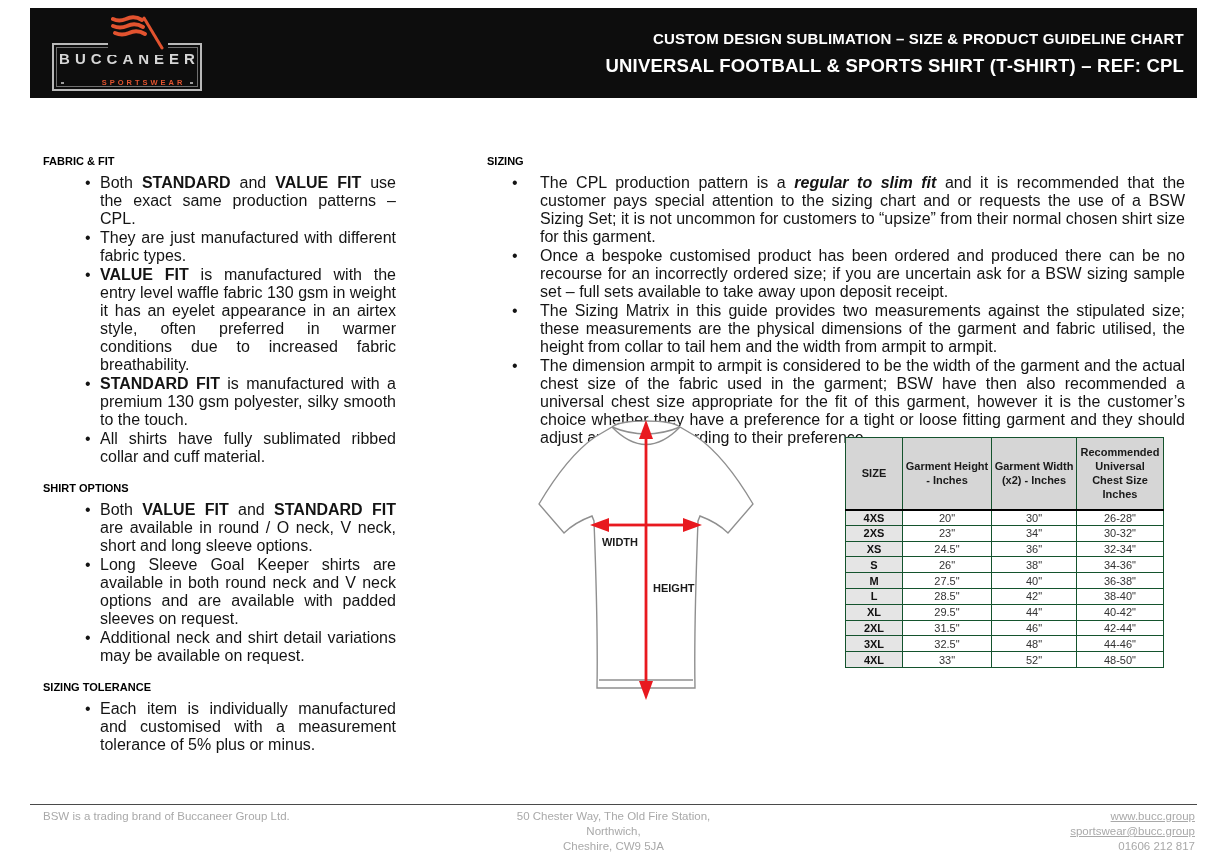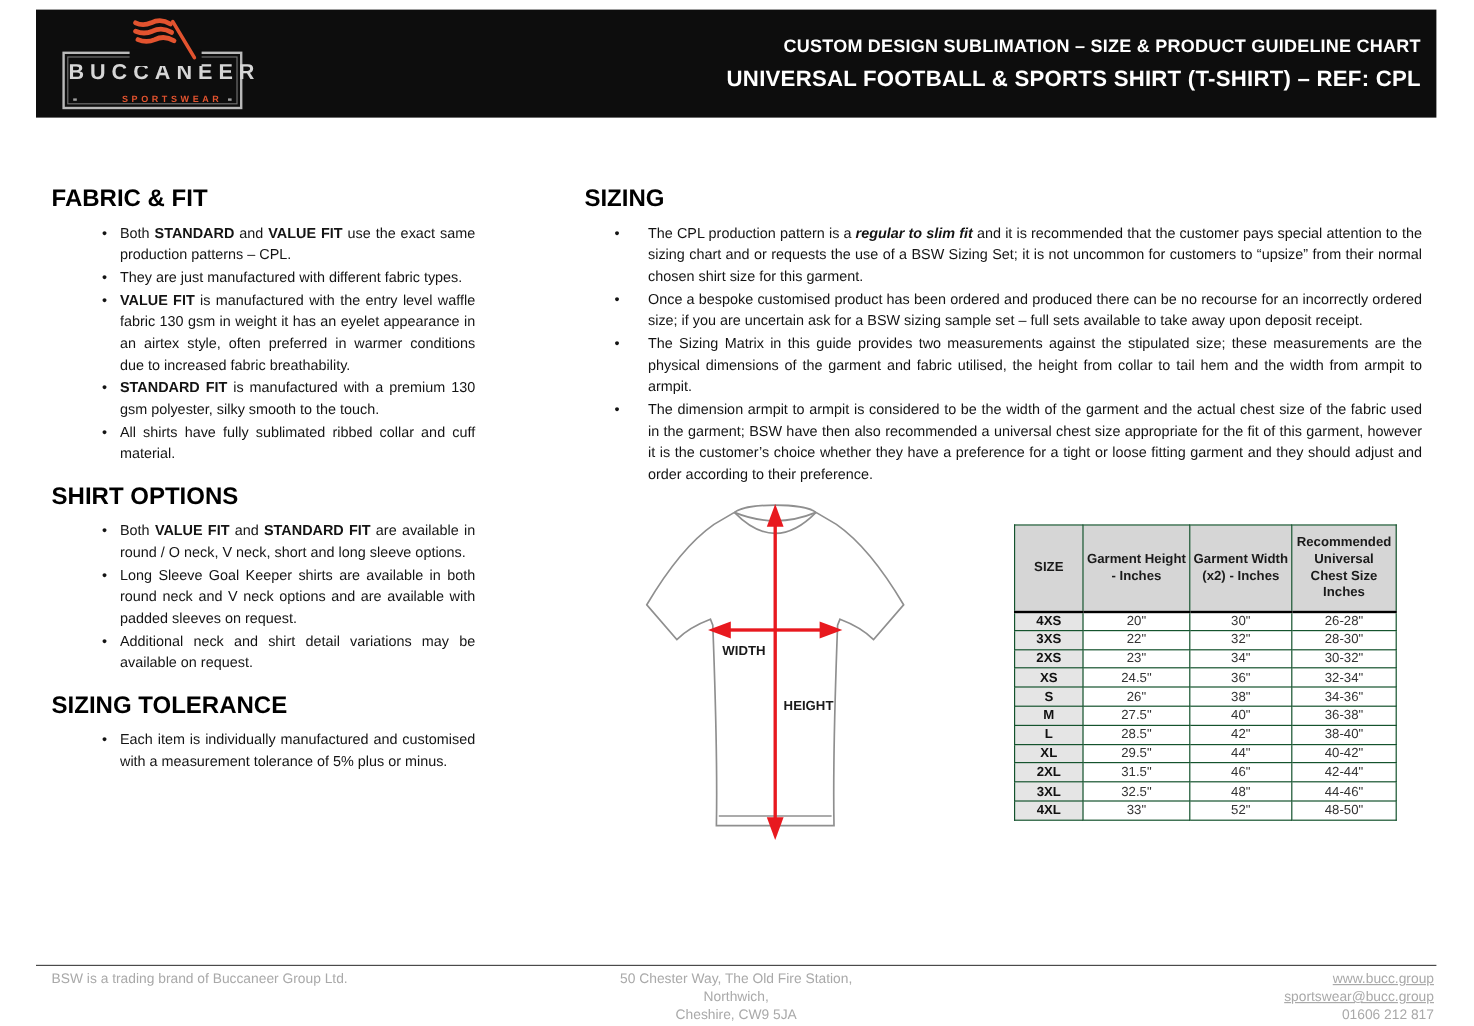--- a/index.html
+++ b/index.html
@@ -31,21 +31,21 @@
     content: ""; position: absolute; inset: 2px;
     border: 1px solid #6f6f6f;
   }
   .flag-wrap {
     position: absolute; left: 48px; top: -2px; width: 72px; height: 40px;
     z-index: 2;
   }
   .logo-wordmark {
     position: absolute; left: 0; top: 33px; width: 150px;
     text-align: center;
-    color: #d6d6d6; font-size: 18px; font-weight: bold;
+    color: #d6d6d6; font-size: 15px; font-weight: bold;
     letter-spacing: 5px; text-indent: 5px;
     z-index: 1;
   }
   .logo-subtitle {
     position: absolute; left: 9px; right: 9px; bottom: 4px;
     display: flex; align-items: center; gap: 5px; z-index: 3;
   }
   .logo-subtitle .rule { flex: 1; height: 2px; background: #9d9d9d; }
   .logo-subtitle .sub-text {
     color: #e2532f; font-size: 7.5px; font-weight: bold;
@@ -57,29 +57,29 @@
     align-items: flex-end; gap: 8px; color: #ffffff;
   }
   .header-line1 { font-size: 15px; font-weight: bold; letter-spacing: 0.2px; }
   .header-line2 { font-size: 18.5px; font-weight: bold; letter-spacing: 0.2px; }
 
   
   .col-left  { position: absolute; left: 43px;  top: 155px; width: 353px; }
   .col-right { position: absolute; left: 487px; top: 155px; width: 698px; }
 
   .section-title {
-    font-size: 20px; font-weight: bold; color: #000;
+    font-size: 11px; font-weight: bold; color: #000;
     margin: 0 0 7px 0;
   }
   .section { margin-bottom: 16px; }
 
   ul.bullets { list-style: none; margin: 0; padding: 0; }
   ul.bullets li {
     position: relative;
-    font-size: 12px; line-height: 18px; color: #141414;
+    font-size: 16px; line-height: 18px; color: #141414;
     text-align: justify; text-align-last: left;
     margin-bottom: 1px;
   }
   .col-left ul.bullets li { padding-left: 57px; }
   .col-left ul.bullets li::before {
     content: "\2022"; position: absolute; left: 42px; top: 0;
   }
   .col-right ul.bullets li { padding-left: 53px; }
   .col-right ul.bullets li::before {
     content: "\2022"; position: absolute; left: 25px; top: 0;
@@ -251,26 +251,20 @@
         </tr>
       </thead>
       <tbody>
           <tr>
             <td class="size-cell">4XS</td>
             <td>20"</td>
             <td>30"</td>
             <td>26-28"</td>
           </tr>
           <tr>
-            <td class="size-cell">3XS</td>
-            <td>22"</td>
-            <td>32"</td>
-            <td>28-30"</td>
-          </tr>
-          <tr>
             <td class="size-cell">2XS</td>
             <td>23"</td>
             <td>34"</td>
             <td>30-32"</td>
           </tr>
           <tr>
             <td class="size-cell">XS</td>
             <td>24.5"</td>
             <td>36"</td>
             <td>32-34"</td>

